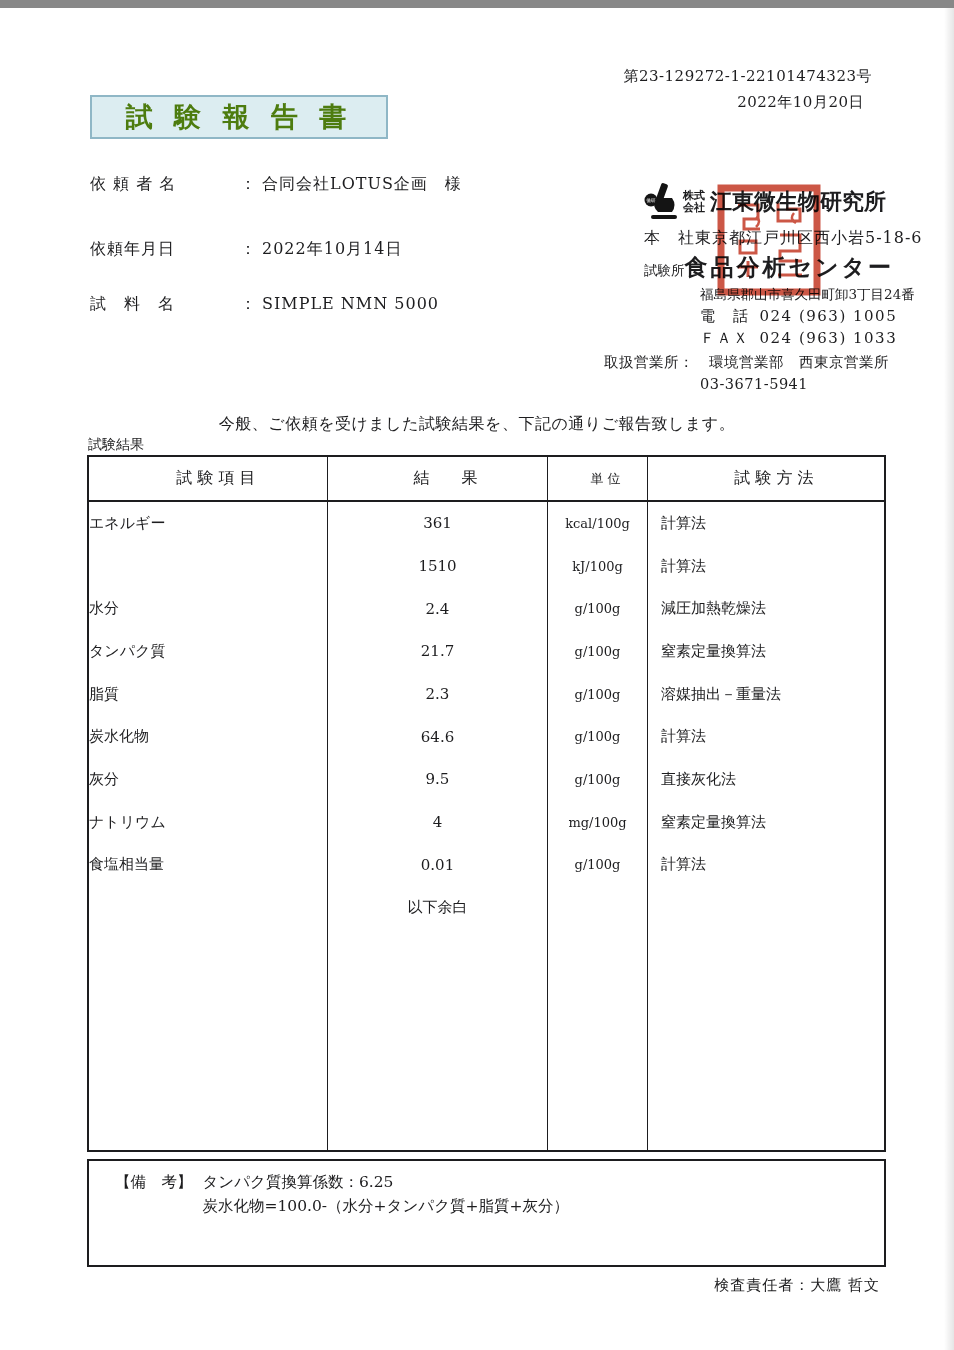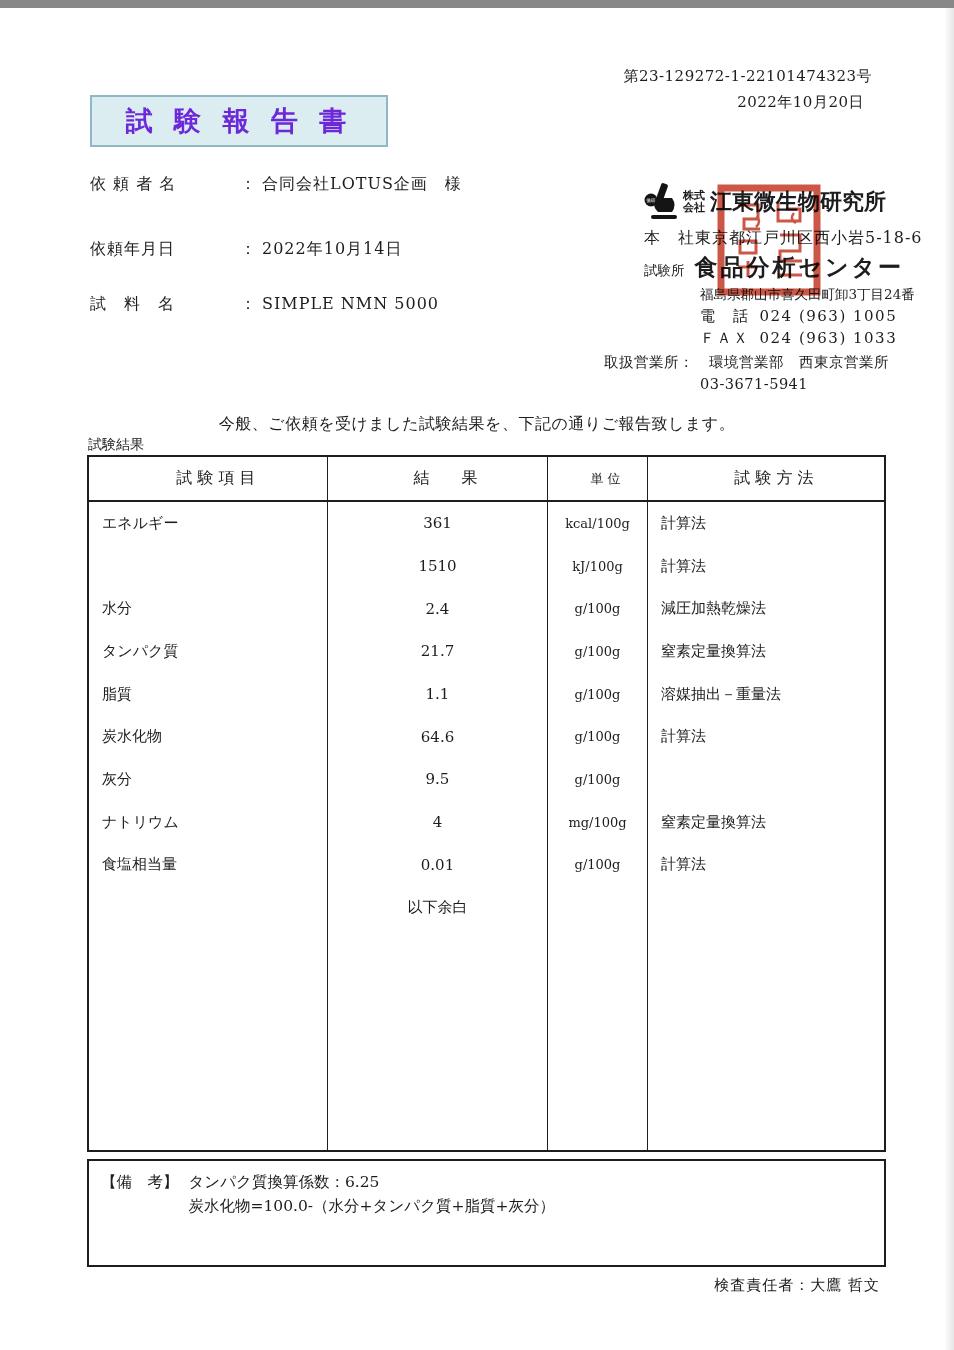--- a/index.html
+++ b/index.html
@@ -12,40 +12,40 @@
   .page::after {
     content:""; position:absolute; top:0; right:0; width:10px; height:100%;
     background:linear-gradient(to right, rgba(0,0,0,0), rgba(0,0,0,0.10));
     pointer-events:none;
   }
   
   .doc-meta { position:absolute; top:55px; right:82px; text-align:right; font-size:15px; line-height:26px; letter-spacing:0.5px; }
   .doc-meta .date { padding-right:8px; }
   
   .title-box {
-    position:absolute; left:90px; top:87px; width:298px; height:52px;
+    position:absolute; left:90px; top:87px; width:298px; height:44px;
     background:#dcedf1; border:2px solid #8fb7c6; box-sizing:border-box;
     display:flex; align-items:center; justify-content:center;
-    font-size:27px; font-weight:700; letter-spacing:6px; color:#6d28d9;
+    font-size:27px; font-weight:700; letter-spacing:6px; color:#4d7c0f;
   }
   
   .field { position:absolute; left:90px; font-size:16px; letter-spacing:1px; white-space:nowrap; }
   .field .lbl { display:inline-block; width:150px; }
   .field .colon { display:inline-block; width:22px; }
   .f-client { top:166px; }
   .f-date   { top:231px; }
   .f-sample { top:286px; }
   
   .lab { position:absolute; left:644px; top:174px; width:280px; }
   .lab-name-row { display:flex; align-items:center; gap:3px; }
   .lab-logo { width:36px; height:40px; flex:0 0 auto; }
   .corp-prefix { width:24px; font-size:11px; line-height:1.1; font-weight:700; letter-spacing:0; }
   .lab-name { font-size:22px; font-weight:700; white-space:nowrap; }
   .lab-row { display:flex; font-size:16px; letter-spacing:1px; margin-top:6px; white-space:nowrap; }
-  .testsite-row { display:flex; align-items:flex-end; gap:10px; margin-top:3px; white-space:nowrap; }
+  .testsite-row { display:flex; align-items:flex-end; margin-top:3px; white-space:nowrap; }
   .testsite-row .small { font-size:13.5px; padding-bottom:3px; }
   .testsite-name { font-size:23px; font-weight:600; letter-spacing:3px; }
   .indent { margin-left:56px; margin-top:3px; font-size:13.5px; white-space:nowrap; }
   .tel-row { margin-left:56px; margin-top:3px; font-size:15px; letter-spacing:1.5px; display:flex; gap:10px; white-space:nowrap; }
   
   .handling { position:absolute; left:604px; top:343px; font-size:14.5px; line-height:22px; letter-spacing:0.5px; white-space:nowrap; }
   .handling .tel { margin-left:96px; }
   
   .seal { position:absolute; left:716px; top:175px; width:106px; height:114px; mix-blend-mode:multiply; opacity:0.88; }
   
@@ -54,30 +54,30 @@
   
   .rtable {
     position:absolute; left:87px; top:447px; width:799px; height:697px;
     border:2px solid #1d1d1f; box-sizing:border-box;
     display:flex; flex-direction:column; font-size:15px;
   }
   .t-head { display:flex; height:43px; border-bottom:2px solid #1d1d1f; font-size:16px; flex:0 0 auto; }
   .t-row  { display:flex; height:42.7px; flex:0 0 auto; }
   .t-fill { display:flex; flex:1 1 auto; }
   .cell { box-sizing:border-box; display:flex; align-items:center; }
-  .c1 { width:239px; border-right:1.5px solid #1d1d1f; padding-left:13px; }
+  .c1 { width:239px; border-right:1.5px solid #1d1d1f; }
   .c2 { width:220px; border-right:1.5px solid #1d1d1f; justify-content:center; }
   .c3 { width:100px; border-right:1.5px solid #1d1d1f; justify-content:center; font-size:13px; }
   .c4 { flex:1; padding-left:13px; }
   .t-head .cell { justify-content:center; padding-left:16px; font-weight:400; }
   
   .remarks {
     position:absolute; left:87px; top:1151px; width:799px; height:108px;
     border:2px solid #1d1d1f; box-sizing:border-box;
-    padding:9px 12px; display:flex; gap:10px; font-size:15.5px; line-height:24px;
+    padding:9px 26px; display:flex; gap:10px; font-size:15.5px; line-height:24px;
   }
   .remarks .r-label { white-space:nowrap; }
   
   .inspector { position:absolute; right:74px; top:1268px; font-size:15px; letter-spacing:1px; }
 </style>
 </head>
 <body>
 
 <div class="page">
 
@@ -171,32 +171,33 @@
     <div class="cell c2">2.4</div>
     <div class="cell c3">g/100g</div>
     <div class="cell c4">減圧加熱乾燥法</div>
   </div><div class="t-row">
     <div class="cell c1">タンパク質</div>
     <div class="cell c2">21.7</div>
     <div class="cell c3">g/100g</div>
     <div class="cell c4">窒素定量換算法</div>
   </div><div class="t-row">
     <div class="cell c1">脂質</div>
-    <div class="cell c2">1.1</div>
+    <div class="cell c2">2.3</div>
     <div class="cell c3">g/100g</div>
     <div class="cell c4">溶媒抽出－重量法</div>
   </div><div class="t-row">
     <div class="cell c1">炭水化物</div>
     <div class="cell c2">64.6</div>
     <div class="cell c3">g/100g</div>
     <div class="cell c4">計算法</div>
   </div><div class="t-row">
     <div class="cell c1">灰分</div>
     <div class="cell c2">9.5</div>
     <div class="cell c3">g/100g</div>
+    <div class="cell c4">直接灰化法</div>
   </div><div class="t-row">
     <div class="cell c1">ナトリウム</div>
     <div class="cell c2">4</div>
     <div class="cell c3">mg/100g</div>
     <div class="cell c4">窒素定量換算法</div>
   </div><div class="t-row">
     <div class="cell c1">食塩相当量</div>
     <div class="cell c2">0.01</div>
     <div class="cell c3">g/100g</div>
     <div class="cell c4">計算法</div>

